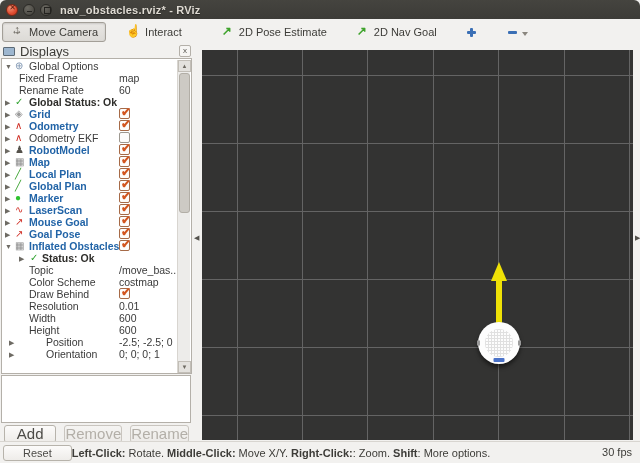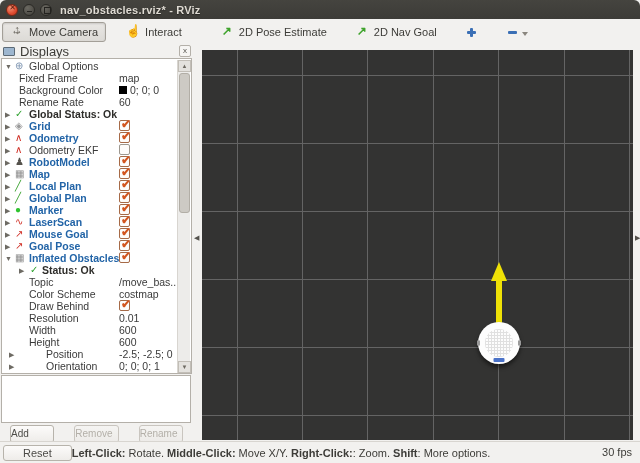--- a/index.html
+++ b/index.html
@@ -77,23 +77,23 @@
 
   .tree-scroll { position:absolute; right:1px; top:1px; width:13px; height:313px; background:#edecea; border-left:1px solid #d8d5d0; }
   .ts-btn { position:absolute; left:0; width:13px; height:12px; background:#e4e2de; border:1px solid #c2beb7;
     font-size:6px; color:#6e6a62; text-align:center; line-height:11px; }
   .ts-up { top:0; } .ts-down { bottom:0; }
   .ts-thumb { position:absolute; left:1px; top:13px; width:11px; height:140px; background:#cdcac4; border:1px solid #b2aea6; border-radius:3px; }
 
   .desc-box { position:absolute; left:1px; top:331px; width:190px; height:48px;
     background:#ffffff; border:1px solid #b4b0a9; }
   .panel-buttons { position:absolute; left:0; top:381px; width:193px; height:18px; display:flex; }
-  .pbtn { flex:1; margin:0 10px; height:18px; border:1px solid #b7b3ab; border-radius:3px;
-    background:linear-gradient(#fcfbfa,#eeece9); font-size:10px; color:#4c4b47;
-    text-align:left; line-height:16px; }
+  .pbtn { flex:1; margin:0 4px; height:18px; border:1px solid #b7b3ab; border-radius:3px;
+    background:linear-gradient(#fcfbfa,#eeece9); font-size:15px; color:#4c4b47;
+    text-align:center; line-height:16px; }
   .pbtn.disabled { color:#b3afa8; background:linear-gradient(#f5f4f2,#edebe8); border-color:#c9c5bf; }
 
   
   .viewport { position:absolute; left:202px; top:50px; width:431px; height:390px; background:#333332; overflow:hidden; }
   .gl-v { position:absolute; top:0; width:1px; height:390px; background:#646464; }
   .gl-h { position:absolute; left:0; height:1px; width:431px; background:#646464; }
   .robot { position:absolute; border-radius:50%;
     background:#fdfdfd; box-shadow:0 3px 4px #00000088; }
   .robot-tex { position:absolute; left:7px; top:7px; right:7px; bottom:7px; border-radius:50%;
     background-image:repeating-linear-gradient(0deg,#d9d9d9 0 1px,transparent 1px 3px),
@@ -173,25 +173,20 @@
     <div class="tree">
       <div class="tree-rows" id="tree-rows">
           <div class="trow lv0">
             <span class="t-arrow">▼</span>
             <span class="t-icon" style="color: rgb(125, 148, 176);">⊕</span>
             <span class="t-label ">Global Options</span>
           </div>
           <div class="trow lv1">
             <span class="t-label ">Fixed Frame</span>
             <span class="t-value">map</span>
-          </div>
-          <div class="trow lv1">
-            <span class="t-label ">Background Color</span>
-            <span class="t-swatch" style="background: rgb(0, 0, 0);"></span>
-            <span class="t-value after-swatch">0; 0; 0</span>
           </div>
           <div class="trow lv1">
             <span class="t-label ">Rename Rate</span>
             <span class="t-value">60</span>
           </div>
           <div class="trow lv0">
             <span class="t-arrow">▶</span>
             <span class="t-icon" style="color: rgb(47, 163, 47);">✓</span>
             <span class="t-label status">Global Status: Ok</span>
           </div>

